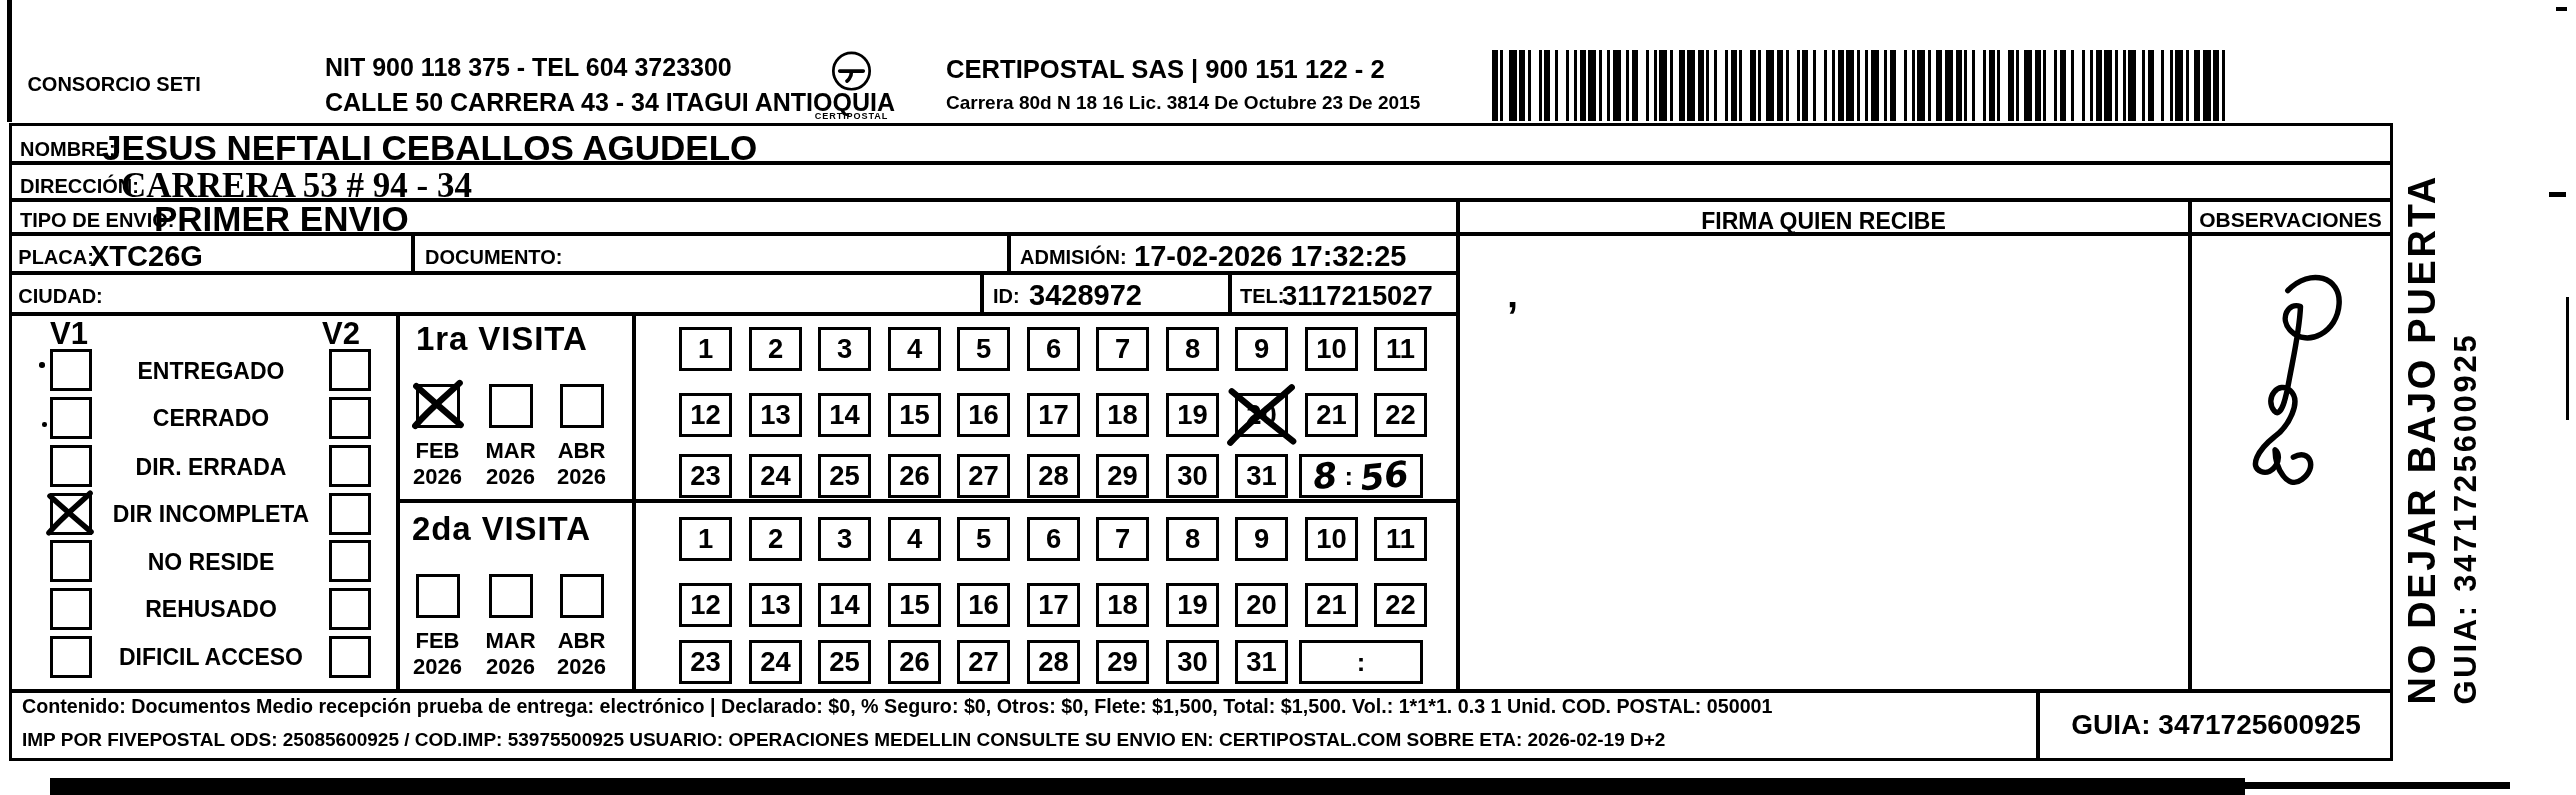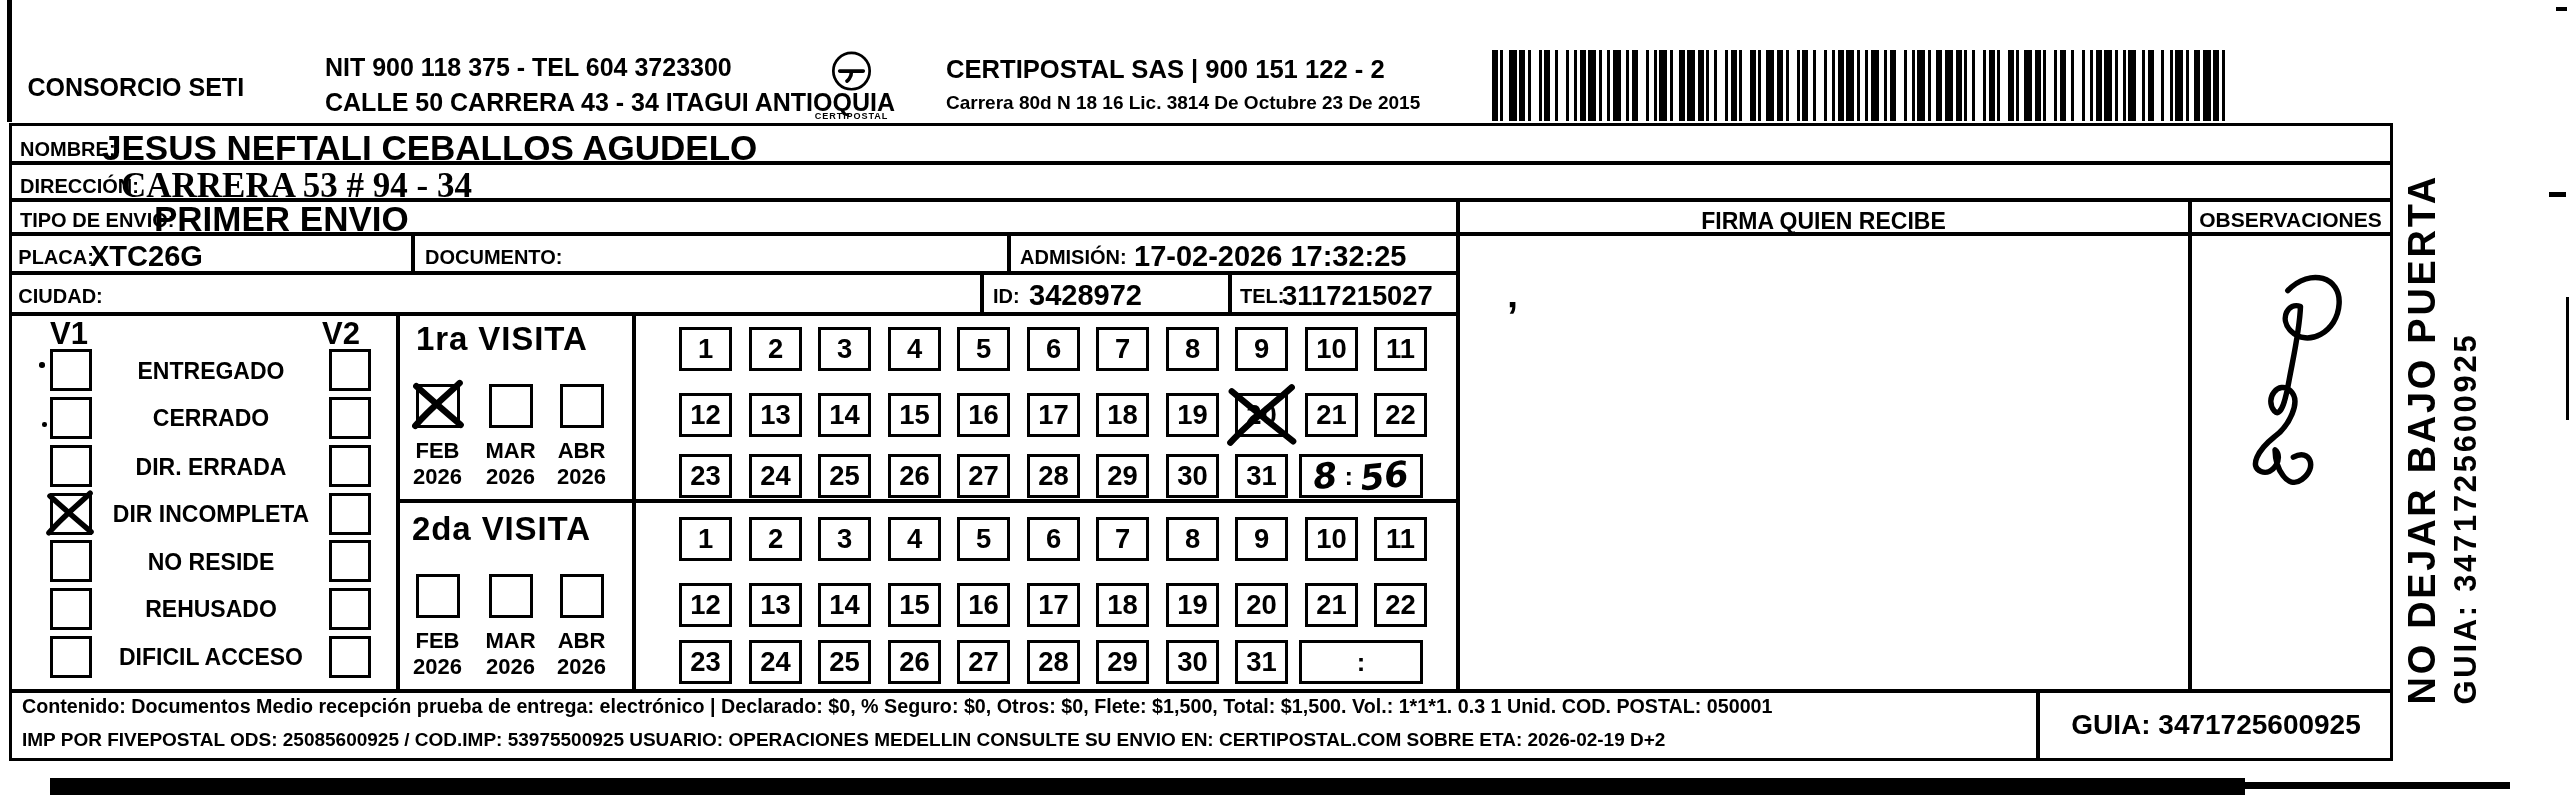--- a/index.html
+++ b/index.html
@@ -22,21 +22,21 @@
   .side2{font-weight:bold;font-size:31px;letter-spacing:2.7px;white-space:nowrap;margin-top:3.7px;}
   .mark{position:absolute;background:#000;}
 </style>
 </head>
 <body>
 
 <div class="page" id="page">
 
   <div class="line" style="left:7.3px;top:0;width:4.6px;height:122px;"></div>
 
-  <div class="txt" style="left:27.4px;top:73px;font-size:25px;">CONSORCIO SETI</div>
+  <div class="txt" style="left:27.4px;top:73px;font-size:20px;">CONSORCIO SETI</div>
   <div class="txt" style="left:325px;top:53px;font-size:25px;">NIT 900 118 375 - TEL 604 3723300</div>
   <div class="txt" style="left:325px;top:88px;font-size:25px;">CALLE 50 CARRERA 43 - 34 ITAGUI ANTIOQUIA</div>
 
   <div style="position:absolute;left:817px;top:48px;width:69px;height:48px;">
     <svg width="69" height="48" viewBox="0 0 76 52">
       <circle cx="38" cy="25" r="20" fill="none" stroke="#000" stroke-width="3"></circle>
       <path d="M25 25 h26 M38 25 c0 8 -5 11 -5 11" fill="none" stroke="#000" stroke-width="4" stroke-linecap="round"></path>
     </svg>
   </div>
   <div class="txt center" style="left:803px;top:95px;width:97px;font-size:9.1px;letter-spacing:0.9px;margin-top:16px;">CERTIPOSTAL</div>

